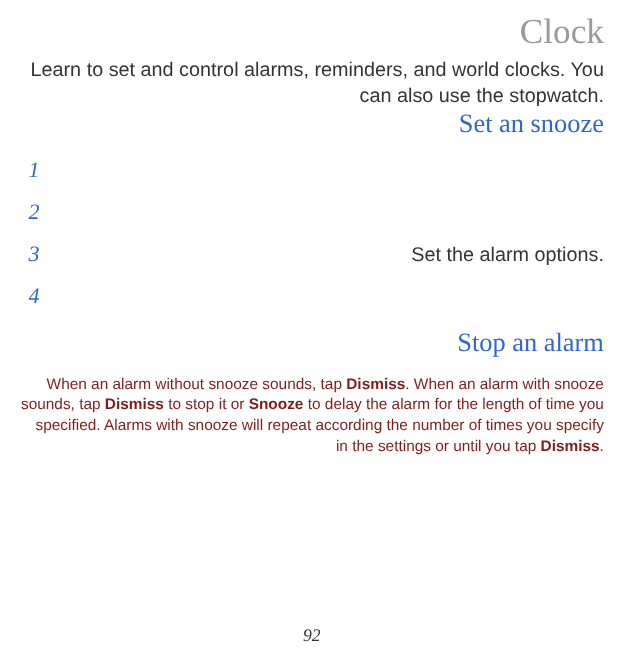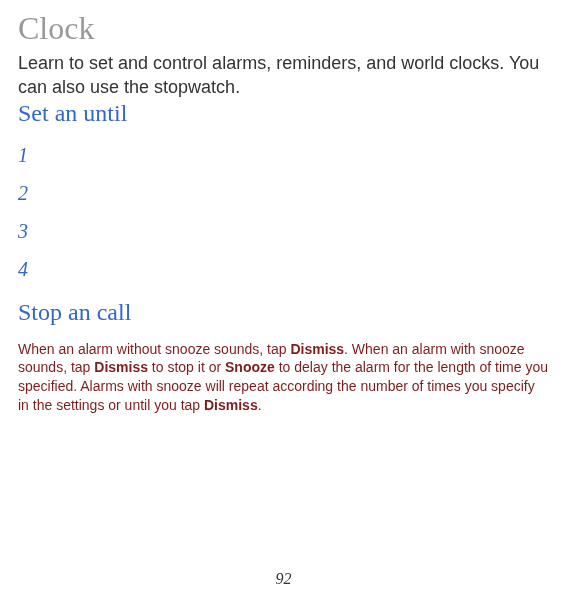--- a/index.html
+++ b/index.html
@@ -1,18 +1,19 @@
 <!DOCTYPE html>
 <html><head>
   <meta charset="utf-8">
   <style>
     * {
       margin: 0;
       padding: 0;
       box-sizing: border-box;
+      text-align: right;
     }
     body {
       width: 567px;
       height: 600px;
       font-family: Arial, Helvetica, sans-serif;
       padding: 10px 18px;
       color: #333;
       background: #fff;
       position: relative;
     }
@@ -96,36 +97,37 @@
       font-size: 16px;
     }
   </style>
 </head>
 <body>
 
 <h1 class="main-title">Clock</h1>
 
 <p class="intro-text">Learn to set and control alarms, reminders, and world clocks. You can also use the stopwatch.</p>
 
-<h2 class="section-heading">Set an until</h2>
+<h2 class="section-heading">Set an snooze</h2>
 
 <ol class="step-list">
   <li class="step-item">
     <span class="step-number">1</span>
   </li>
   <li class="step-item">
     <span class="step-number">2</span>
   </li>
   <li class="step-item">
     <span class="step-number">3</span>
+    <span class="step-text">Set the alarm options.</span>
   </li>
   <li class="step-item">
     <span class="step-number">4</span>
   </li>
 </ol>
 
-<h2 class="section-heading">Stop an call</h2>
+<h2 class="section-heading">Stop an alarm</h2>
 
 <p class="body-text">
   <span>When an alarm without snooze sounds, tap </span><span class="bold">Dismiss</span><span>. When an alarm with snooze sounds, tap </span><span class="bold">Dismiss</span><span> to stop it or </span><span class="bold">Snooze</span><span> to delay the alarm for the length of time you specified. Alarms with snooze will repeat according the number of times you specify in the settings or until you tap </span><span class="bold">Dismiss</span><span>.</span>
 </p>
 
 <div class="page-number">92</div>
 
 </body></html>

